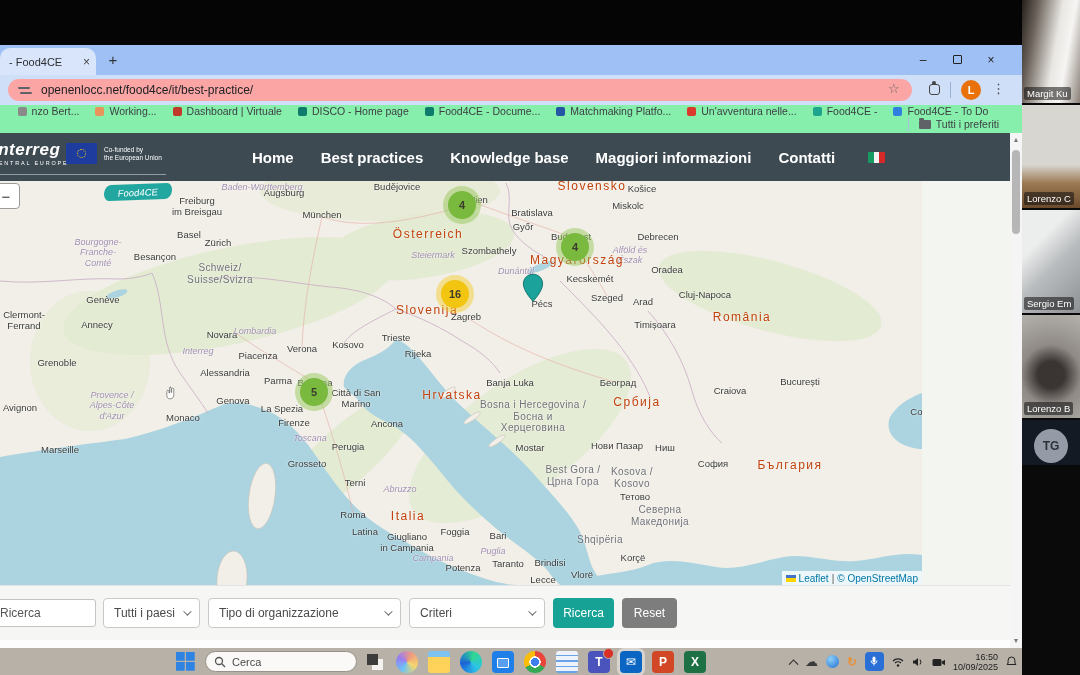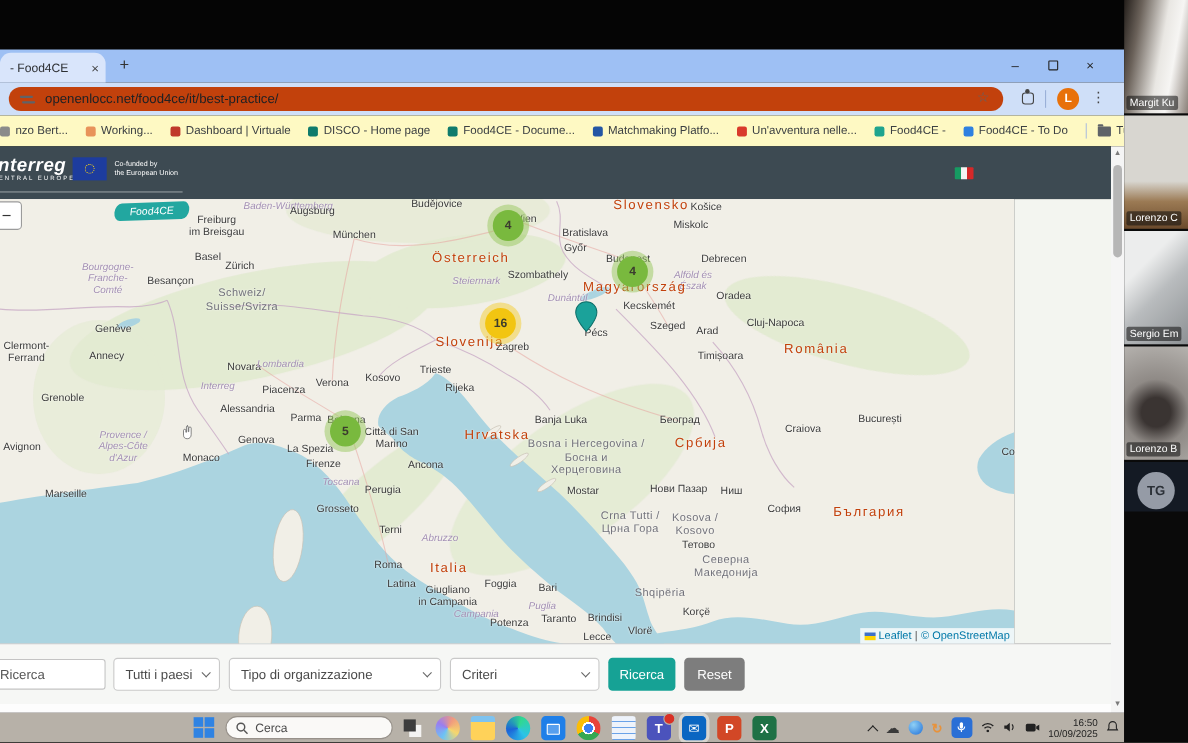--- a/index.html
+++ b/index.html
@@ -10,32 +10,32 @@
   .letterbox{position:absolute;left:0;top:0;width:1022px;height:45px;background:#050505;}
   .tabstrip{position:absolute;left:0;top:45px;width:1022px;height:30px;background:#9ec0f4;}
   .tab{position:absolute;left:0;top:3px;width:96px;height:27px;background:#d9e5fb;border-radius:10px 10px 0 0;display:flex;align-items:center;padding:0 6px 0 9px;}
   .tab-title{font-size:11px;color:#2d2f33;white-space:nowrap;overflow:hidden;flex:1;}
   .tab-close{font-size:12px;color:#444;margin-left:4px;cursor:default;}
   .newtab{position:absolute;left:103px;top:6px;font-size:15px;color:#333;width:20px;text-align:center;}
   .winctl{position:absolute;top:0;height:30px;display:flex;align-items:center;color:#222;}
   .wc{width:34px;text-align:center;font-size:12px;}
   .wc-max{display:inline-block;width:9px;height:9px;border:1.2px solid #222;border-radius:1px;}
   .urlrow{position:absolute;left:0;top:75px;width:1022px;height:30px;background:#cfdff8;}
-  .urlpill{position:absolute;left:8px;top:4px;width:904px;height:22px;background:#c2410c;border-radius:11px;display:flex;align-items:center;padding:0 10px;}
+  .urlpill{position:absolute;left:8px;top:4px;width:904px;height:22px;background:#fca5a5;border-radius:11px;display:flex;align-items:center;padding:0 10px;}
   .siteinfo{width:14px;height:10px;position:relative;margin-right:9px;}
   .siteinfo:before,.siteinfo:after{content:"";position:absolute;left:0;right:2px;height:1.6px;background:#5f6368;border-radius:2px;}
   .siteinfo:before{top:2px;} .siteinfo:after{top:7px;right:0;left:2px;}
   .urltext{font-size:12px;color:#202124;white-space:nowrap;}
   .star{position:absolute;left:888px;top:6px;font-size:13px;color:#5f6368;}
   .exticon{position:absolute;left:929px;top:9px;width:11px;height:11px;border:1.6px solid #444;border-radius:3px;}
   .exticon:after{content:"";position:absolute;top:-4px;left:2px;width:4px;height:4px;background:#444;border-radius:50%;}
   .urlsep{position:absolute;left:950px;top:7px;width:1px;height:16px;background:#9ab0d8;}
   .avatar{position:absolute;left:961px;top:5px;width:20px;height:20px;border-radius:50%;background:#e8710a;color:#fff;font-size:11px;font-weight:bold;display:flex;align-items:center;justify-content:center;}
   .menu3{position:absolute;left:992px;top:6px;font-size:13px;color:#444;}
-  .bkmrow{position:absolute;left:0;top:105px;width:1022px;height:28px;background:#fef9c3;display:flex;align-items:center;padding:0 0;}
+  .bkmrow{position:absolute;left:0;top:105px;width:1022px;height:28px;background:#86efac;display:flex;align-items:center;padding:0 23px;flex-direction:column;}
   .bm{display:flex;align-items:center;margin-right:16px;flex:0 0 auto;}
   .bm-dot{display:inline-block;width:9px;height:9px;border-radius:2px;margin-right:5px;}
   .bm-label{font-size:10.5px;color:#3c4043;white-space:nowrap;}
   .bkm-right{margin-left:auto;display:flex;align-items:center;flex:0 0 auto;}
   .bkm-sep{width:1px;height:14px;background:#aebfdd;margin-right:10px;}
   .foldericon{width:12px;height:9px;background:#5f6368;border-radius:1px;position:relative;margin-right:5px;}
   .foldericon:before{content:"";position:absolute;top:-2px;left:0;width:5px;height:2px;background:#5f6368;border-radius:1px 1px 0 0;}
 
   
   .siteheader{position:absolute;left:0;top:133px;width:1010px;height:48px;background:#3d4a52;}
@@ -211,20 +211,27 @@
     <div class="logo">
       <div class="logo-main">Interreg</div>
       <div class="logo-sub">CENTRAL EUROPE</div>
     </div>
     <div class="euflag">
         <i></i>
       </div>
     <div class="eu-text">Co-funded by
 the European Union</div>
     <div class="logo-underline"></div>
+    <div class="nav">
+        <div class="navitem">Home</div>
+        <div class="navitem">Best practices</div>
+        <div class="navitem">Knowledge base</div>
+        <div class="navitem">Maggiori informazioni</div>
+        <div class="navitem">Contatti</div>
+      </div>
     <div class="itflag"></div>
   </div>
 
   <div class="pagescroll">
     <div class="ps-arrow" style="top:1px;">▲</div>
     <div class="ps-thumb"></div>
     <div class="ps-arrow" style="bottom:1px;">▼</div>
   </div>
 
   <div class="mapwrap">
@@ -351,21 +358,21 @@
         <span class="lbl city" style="left: 543px; top: 399px;">Lecce</span>
         <span class="lbl city" style="left: 510px; top: 202px;">Banja Luka</span>
         <span class="lbl country2" style="left: 533px; top: 235px;">Bosna i Hercegovina /
 Босна и
 Херцеговина</span>
         <span class="lbl city" style="left: 530px; top: 267px;">Mostar</span>
         <span class="lbl city" style="left: 618px; top: 202px;">Београд</span>
         <span class="lbl country" style="left: 637px; top: 222px;">Србија</span>
         <span class="lbl city" style="left: 617px; top: 265px;">Нови Пазар</span>
         <span class="lbl city" style="left: 665px; top: 267px;">Ниш</span>
-        <span class="lbl country2" style="left: 573px; top: 294px;">Crna Tutti /
+        <span class="lbl country2" style="left: 573px; top: 294px;">Best Gora /
 Црна Гора</span>
         <span class="lbl country2" style="left: 632px; top: 296px;">Kosova /
 Kosovo</span>
         <span class="lbl city" style="left: 635px; top: 316px;">Тетово</span>
         <span class="lbl country2" style="left: 660px; top: 334px;">Северна
 Македонија</span>
         <span class="lbl country2" style="left: 600px; top: 359px;">Shqipëria</span>
         <span class="lbl city" style="left: 633px; top: 377px;">Korçë</span>
         <span class="lbl city" style="left: 582px; top: 394px;">Vlorë</span>
         <span class="lbl city" style="left: 713px; top: 283px;">София</span>

